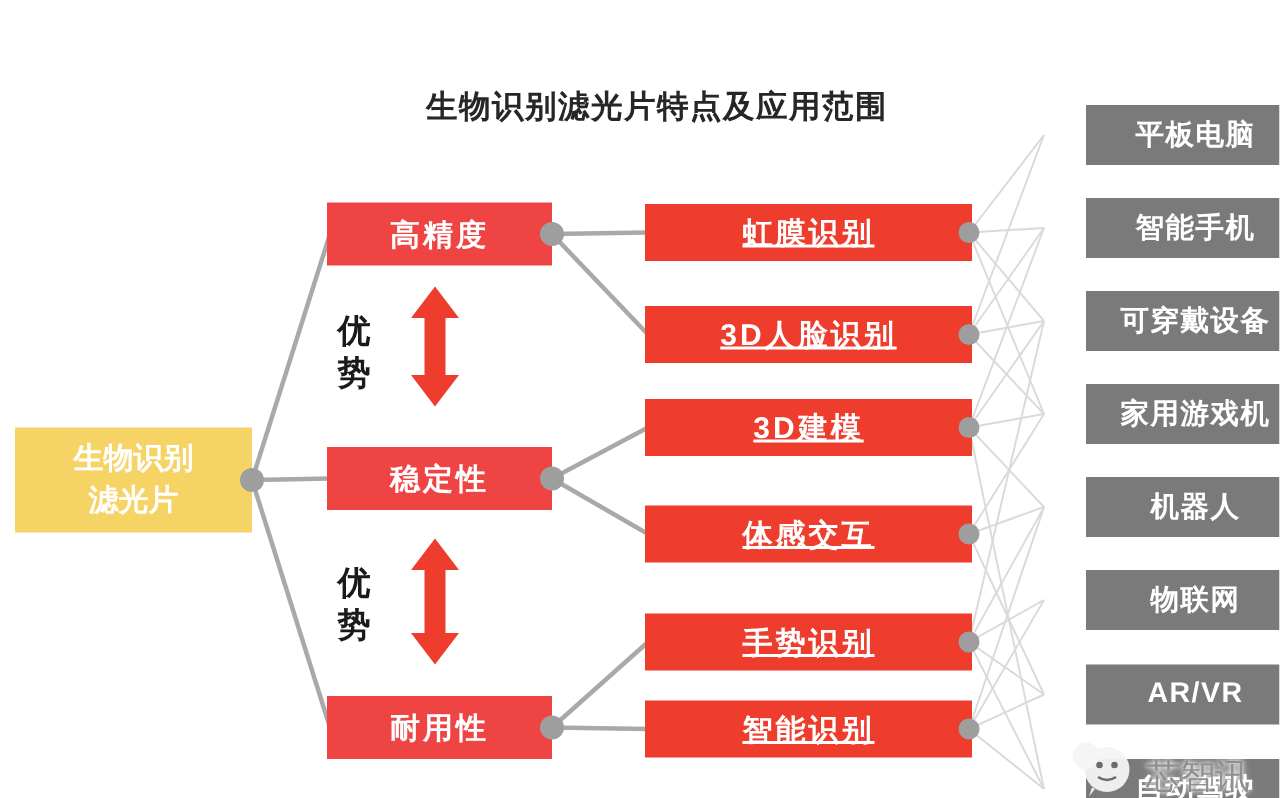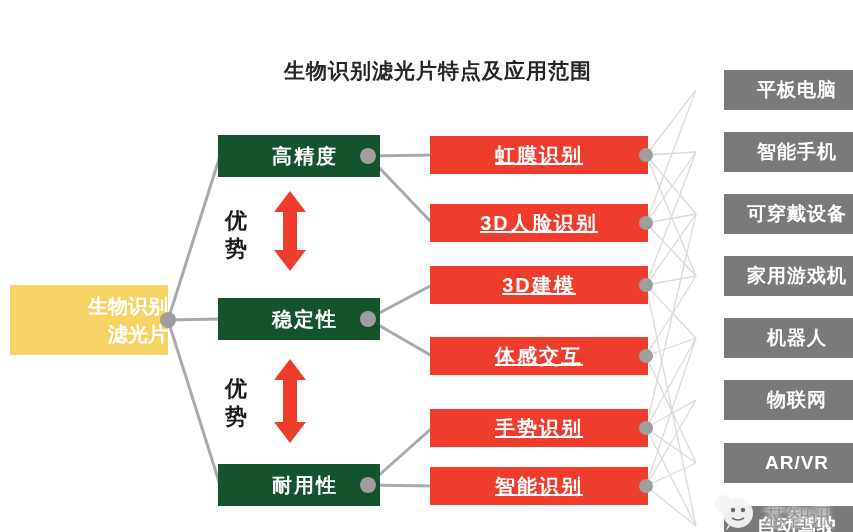--- a/index.html
+++ b/index.html
@@ -4,22 +4,22 @@
 <style>
   html,body{margin:0;padding:0;background:#ffffff;}
   body{font-family:"Liberation Sans","DejaVu Sans",sans-serif;}
   .stage{position:relative;width:853px;height:532px;background:#ffffff;overflow:hidden;margin-top:23px;}
   .layer{position:absolute;left:0;top:0;width:853px;height:532px;pointer-events:none;}
   .title{position:absolute;left:22px;top:34px;width:832px;text-align:center;
          font-size:21px;font-weight:bold;color:#262626;letter-spacing:1px;}
   .box{position:absolute;display:flex;align-items:center;justify-content:center;
        color:#ffffff;font-weight:bold;text-align:center;z-index:1;}
   .root-box{left:10px;top:262px;width:158px;height:70px;background:#f6d365;
-            font-size:20px;line-height:1.4;flex-direction:column;align-items:flex-end;}
-  .feature-box{left:218px;width:150px;height:42px;background:#14532d;font-size:20px;letter-spacing:2px;padding-left:12px;}
+            font-size:20px;line-height:1.4;flex-direction:column;}
+  .feature-box{left:218px;width:150px;height:42px;background:#ef4444;font-size:20px;letter-spacing:2px;}
   .tech-box{left:430px;width:218px;height:38px;background:#ee3c2d;font-size:20px;letter-spacing:2px;text-decoration:underline;}
   .app-box{left:724px;width:146px;height:40px;background:#7a7a7a;font-size:19px;letter-spacing:1px;}
   .adv{position:absolute;left:224px;width:24px;font-size:22px;font-weight:bold;color:#1a1a1a;
        line-height:1.25;word-break:break-all;text-align:center;z-index:1;}
   .bottom-rule{position:absolute;left:18px;top:528px;width:835px;height:2px;background:#ececec;}
   .watermark{position:absolute;left:710px;top:468px;display:flex;align-items:flex-end;z-index:3;}
   .watermark-text{font-size:23px;color:#909090;margin-left:2px;
                   text-shadow:0 0 3px #ffffff,0 0 6px #ffffff;}
   svg{display:block;}
 </style>

